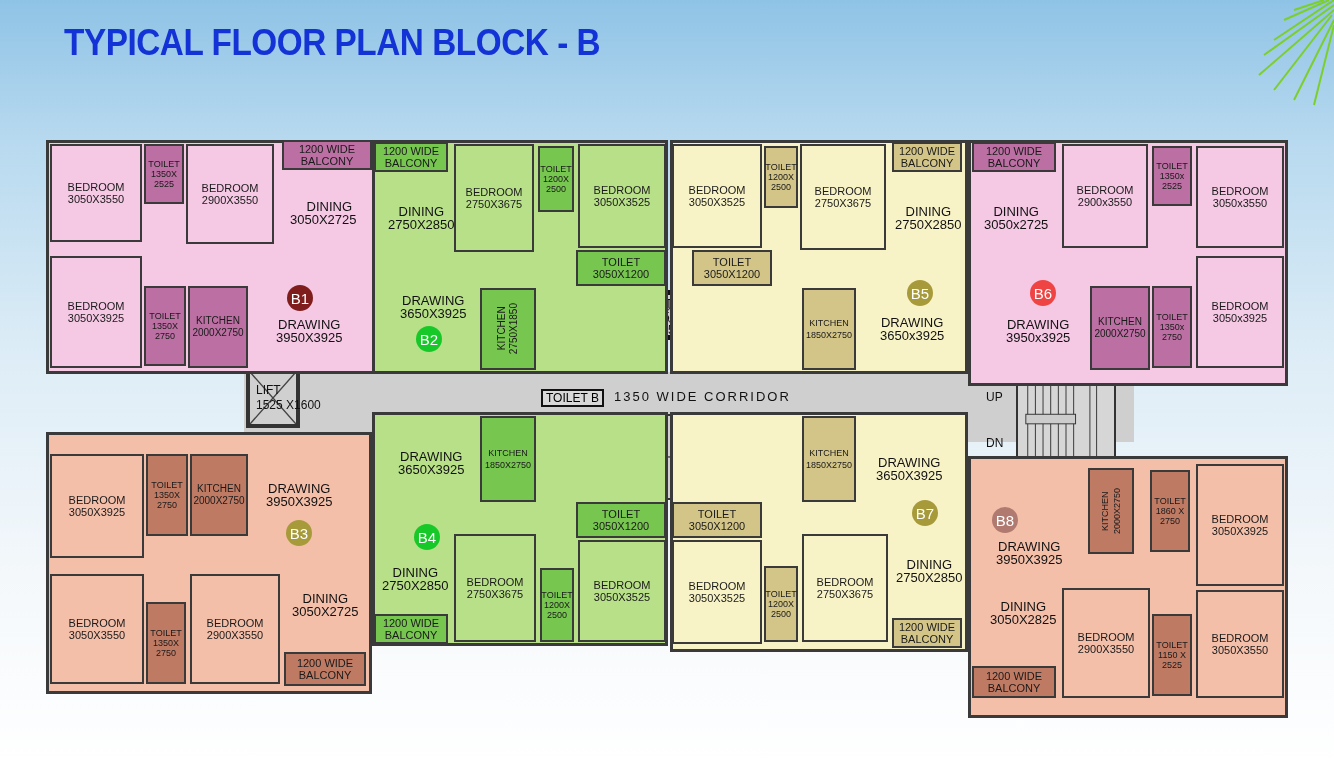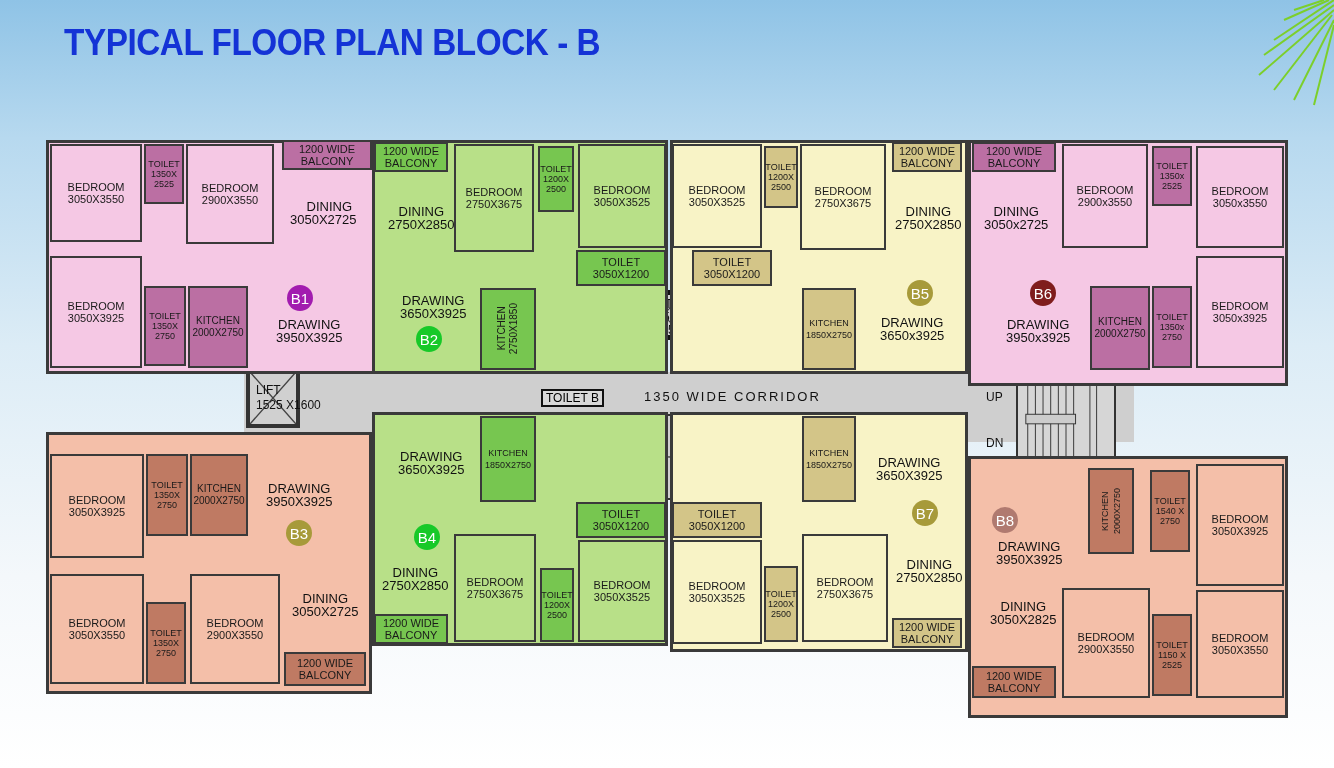--- a/index.html
+++ b/index.html
@@ -41,21 +41,21 @@
       <path d="M120 25 L100 105"></path>
     <path d="M115 0 L70 20"></path>
       <path d="M110 0 L80 10"></path>
   </g>
 </svg>
 
 <div class="plan">
 
   <div class="corr"></div>
   <div class="blockb" style="left:541px;top:389px;">TOILET B</div>
-  <div class="lbl" style="left:614px;top:389px;letter-spacing:2px;margin-left:30px;">1350 WIDE CORRIDOR</div>
+  <div class="lbl" style="left:614px;top:389px;letter-spacing:2px;">1350 WIDE CORRIDOR</div>
 
   <div class="xbox" style="left:246px;top:368px;width:54px;height:60px;border-width:4px;">
     <svg viewBox="0 0 10 10" preserveAspectRatio="none">
         <path d="M0 0L10 10M10 0L0 10" stroke="#444" stroke-width="0.3"></path>
       </svg>
   </div>
   <div class="lbl" style="left:256px;top:383px;font-size:12px;">LIFT</div>
   <div class="lbl" style="left:256px;top:398px;font-size:12px;">1525 X1600</div>
 
   <div class="xbox" style="left:538px;top:290px;width:100px;height:78px;">
@@ -129,21 +129,21 @@
       <span class="d">1350X 2750</span>
     </div>
   <div class="r pkd" style="left:188px;top:286px;width:60px;height:82px;font-size:10px;">
       <span class="n">KITCHEN</span>
       <span class="d">2000X2750</span>
     </div>
   <div class="lbl" style="left:276px;top:318px;text-align:center;line-height:13px;">
       <span style="display:block">DRAWING</span>
       <span style="display:block">3950X3925</span>
     </div>
-  <div class="badge" style="left:287px;top:285px;background:#a21caf;">B1</div>
+  <div class="badge" style="left:287px;top:285px;background:#7f1d1d;">B1</div>
 
   <div class="r gn" style="left:372px;top:140px;width:296px;height:234px;border-width:3px;"></div>
   <div class="r gnd" style="left:374px;top:142px;width:74px;height:30px;">
       <span class="n">1200 WIDE</span>
       <span class="d">BALCONY</span>
     </div>
   <div class="lbl" style="left:388px;top:205px;text-align:center;line-height:13px;">
       <span style="display:block">DINING</span>
       <span style="display:block">2750X2850</span>
     </div>
@@ -237,21 +237,21 @@
       <span class="d">2000X2750</span>
     </div>
   <div class="r pkd sm" style="left:1152px;top:286px;width:40px;height:82px;">
       <span class="n">TOILET</span>
       <span class="d">1350x 2750</span>
     </div>
   <div class="r pk" style="left:1196px;top:256px;width:88px;height:112px;">
       <span class="n">BEDROOM</span>
       <span class="d">3050x3925</span>
     </div>
-  <div class="badge" style="left:1030px;top:280px;background:#7f1d1d;">B6</div>
+  <div class="badge" style="left:1030px;top:280px;background:#ef4444;">B6</div>
 
   <div class="r pe" style="left:46px;top:432px;width:326px;height:262px;border-width:3px;"></div>
   <div class="r pe" style="left:50px;top:454px;width:94px;height:104px;">
       <span class="n">BEDROOM</span>
       <span class="d">3050X3925</span>
     </div>
   <div class="r ped sm" style="left:146px;top:454px;width:42px;height:82px;">
       <span class="n">TOILET</span>
       <span class="d">1350X 2750</span>
     </div>
@@ -358,21 +358,21 @@
   <div class="r pe" style="left:968px;top:456px;width:320px;height:262px;border-width:3px;"></div>
   <div class="lbl" style="left:996px;top:540px;text-align:center;line-height:13px;">
       <span style="display:block">DRAWING</span>
       <span style="display:block">3950X3925</span>
     </div>
   <div class="r ped" style="left:1088px;top:468px;width:46px;height:86px;">
       <span class="vert" style="font-size:9px"><span>KITCHEN</span><br><span>2000X2750</span></span>
     </div>
   <div class="r ped sm" style="left:1150px;top:470px;width:40px;height:82px;">
       <span class="n">TOILET</span>
-      <span class="d">1540 X 2750</span>
+      <span class="d">1860 X 2750</span>
     </div>
   <div class="r pe" style="left:1196px;top:464px;width:88px;height:122px;">
       <span class="n">BEDROOM</span>
       <span class="d">3050X3925</span>
     </div>
   <div class="lbl" style="left:990px;top:600px;text-align:center;line-height:13px;">
       <span style="display:block">DINING</span>
       <span style="display:block">3050X2825</span>
     </div>
   <div class="r pe" style="left:1062px;top:588px;width:88px;height:110px;">

